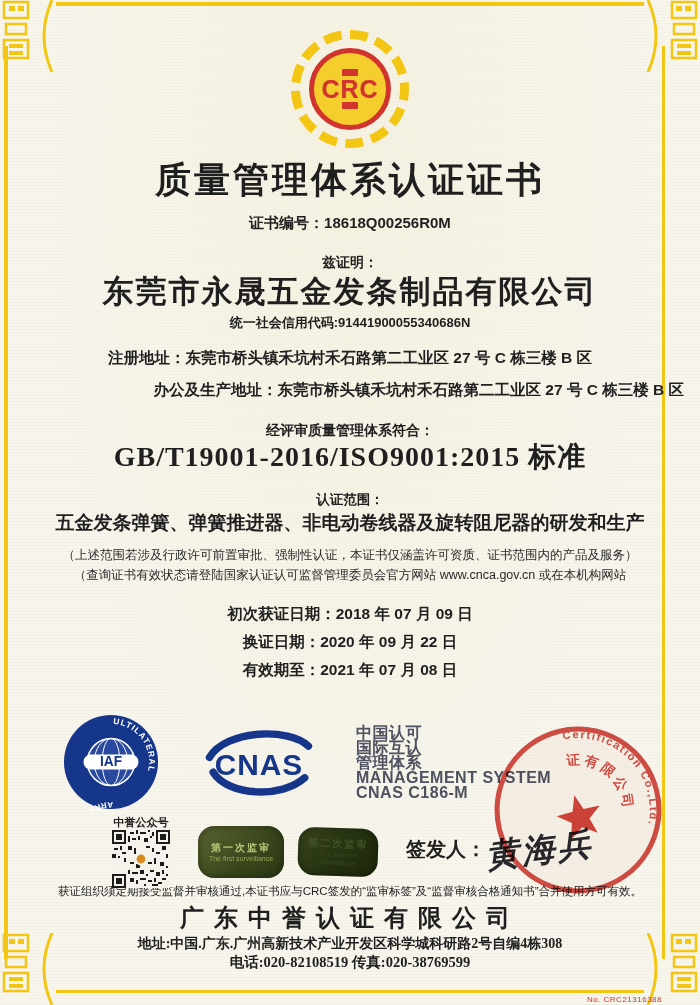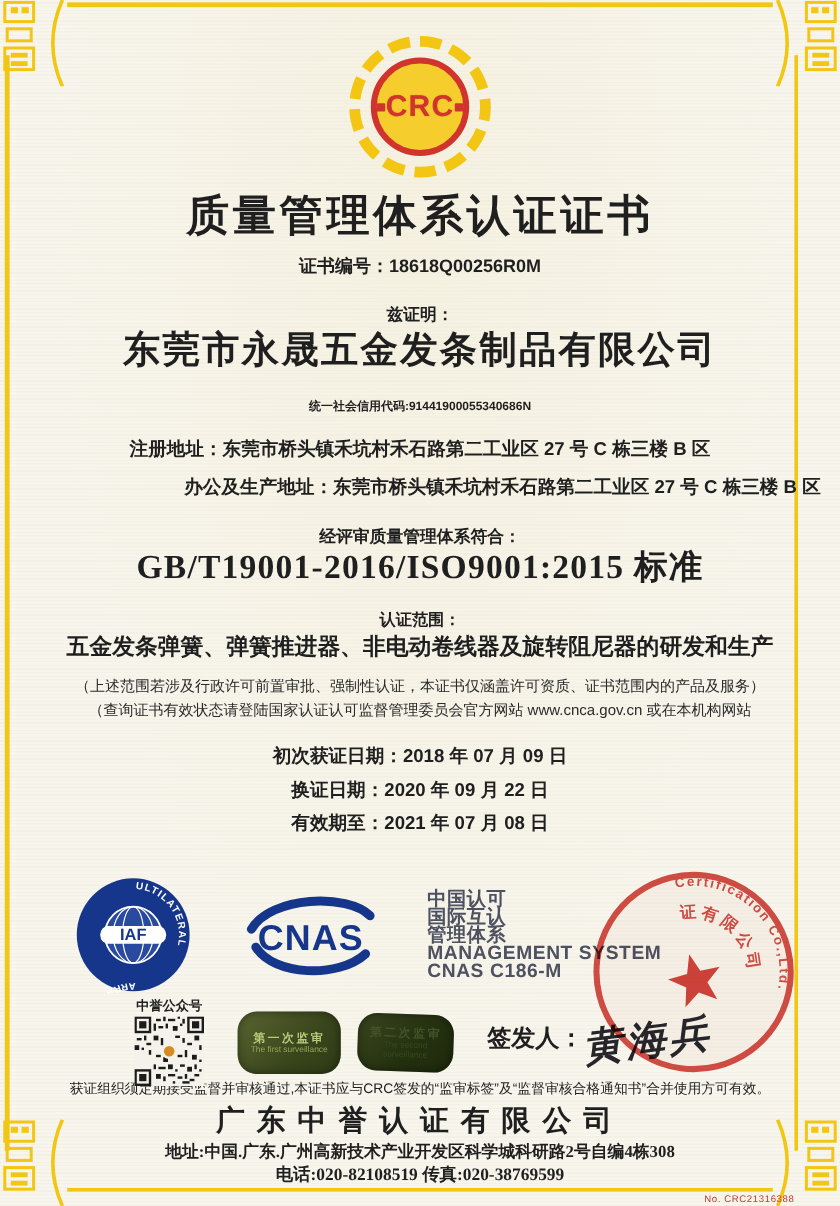--- a/index.html
+++ b/index.html
@@ -20,29 +20,29 @@
   .orn{position:absolute;width:54px;height:72px;}
   .orn.tl{left:0;top:0;}
   .orn.tr{right:0;top:0;transform:scaleX(-1);}
   .orn.bl{left:0;bottom:0;}
   .orn.br{right:0;bottom:0;transform:scaleX(-1);}
   
   .content{position:absolute;left:16px;right:16px;top:0;text-align:center;}
   .crc-logo{width:118px;height:118px;margin:30px auto 0;border-radius:50%;
     border:9px dashed #f2c613;box-sizing:border-box;display:flex;align-items:center;justify-content:center;}
   .crc-inner{width:82px;height:82px;border-radius:50%;border:5px solid #d0342c;background:#f5ce2e;
-    display:flex;align-items:center;justify-content:center;box-sizing:border-box;}
+    display:flex;flex-direction:column;align-items:center;justify-content:center;box-sizing:border-box;}
   .crc-tick{width:16px;height:7px;background:#d0342c;border-radius:1px;}
   .crc-text{font-size:25px;font-weight:bold;color:#d0342c;letter-spacing:1px;line-height:26px;
     text-shadow:0 0 1px rgba(208,52,44,.5);}
   .title{margin-top:10px;font-size:36px;line-height:44px;font-weight:bold;letter-spacing:3px;}
   .cert-no{margin-top:12px;font-size:15px;line-height:18px;font-weight:bold;}
   .certify{margin-top:22px;font-size:14px;line-height:16px;font-weight:bold;}
   .company{margin-top:2px;font-size:31px;line-height:40px;font-weight:bold;letter-spacing:2px;}
-  .credit{margin-top:19px;font-size:10px;line-height:18px;font-weight:bold;}
+  .credit{margin-top:2px;font-size:13px;line-height:18px;font-weight:bold;}
   .addr1{margin-top:16px;font-size:15.5px;line-height:20px;font-weight:bold;}
   .addr2{margin-top:12px;font-size:15.5px;line-height:20px;font-weight:bold;text-align:right;}
   .std-intro{margin-top:22px;font-size:14px;line-height:16px;font-weight:bold;}
   .standard{margin-top:2px;font-size:28px;line-height:34px;font-weight:bold;
     font-family:"Liberation Serif",serif;letter-spacing:1px;}
   .scope-label{margin-top:18px;font-size:13.5px;line-height:15px;font-weight:bold;}
   .scope{margin-top:4px;font-size:19px;line-height:24px;font-weight:bold;}
   .note{font-size:12.5px;line-height:17px;color:#2a2a2a;}
   .note.n1{margin-top:12px;}
   .note.n2{margin-top:3px;}

